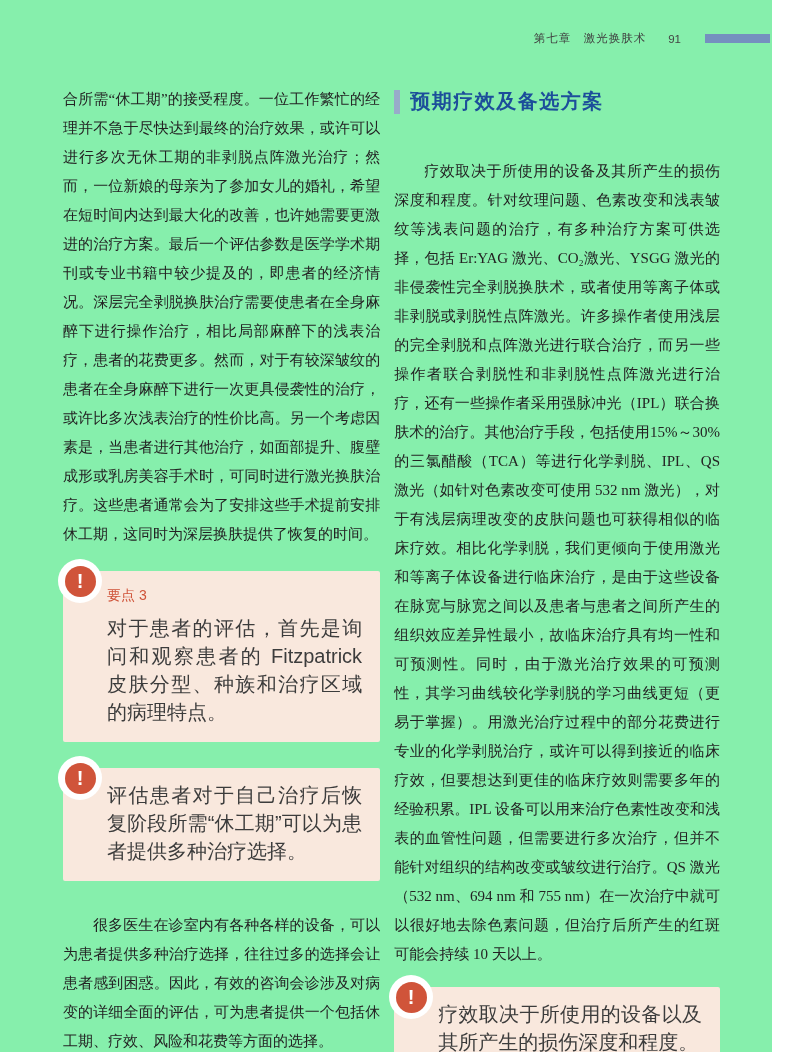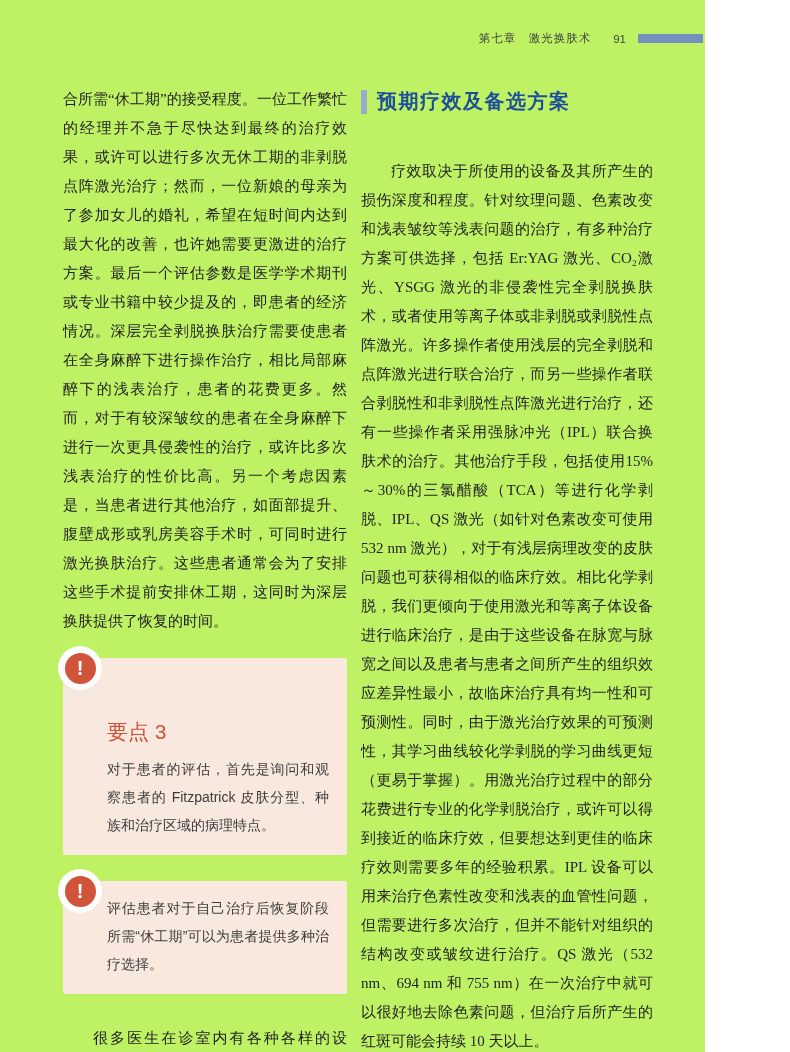--- a/index.html
+++ b/index.html
@@ -1,39 +1,39 @@
 <!DOCTYPE html>
 <html><head>
 <meta charset="utf-8">
 <style>
   * { margin: 0; padding: 0; box-sizing: border-box; }
   html, body { background: #ffffff; }
   .page {
     position: relative;
-    width: 705px;
+    width: 772px;
     height: 1052px;
-    background: #bef264;
+    background: #86efac;
     overflow: hidden;
     font-family: "Liberation Serif", serif;
     color: #222222;
   }
 
   
   .page-header {
     position: absolute;
     top: 31px; left: 0; right: 0;
     display: flex;
     justify-content: flex-end;
     align-items: center;
     font-family: "Liberation Sans", sans-serif;
     font-size: 11.5px;
     color: #3f3f3f;
   }
   .page-header .chapter { letter-spacing: 1px; margin-right: 22px; }
-  .page-header .pagenum { margin-right: 12px; color: #444; }
+  .page-header .pagenum { margin-right: 24px; color: #444; }
   .page-header .header-bar {
     width: 65px; height: 9px;
     background: #7590bf;
     margin-right: 2px;
   }
 
   
   .columns {
     position: absolute;
     top: 85px; left: 63px; right: 52px;
@@ -100,27 +100,26 @@
     border-radius: 50%;
     color: #ffffff;
     font-family: "Liberation Sans", sans-serif;
     font-weight: bold;
     font-size: 20px;
     line-height: 31px;
     text-align: center;
   }
   .kp-title {
     color: #cf5238;
-    font-size: 21px;
+    font-size: 14px;
     margin-bottom: 9px;
     padding-top: 3px;
-    margin-top: 44px;
   }
   .kp-body {
-    font-size: 14px;
+    font-size: 20px;
     line-height: 28px;
     color: #3c3c3c;
     text-align: justify;
   }
 
   .after-kp { margin-top: 30px; }
 </style>
 </head>
 <body>
 

